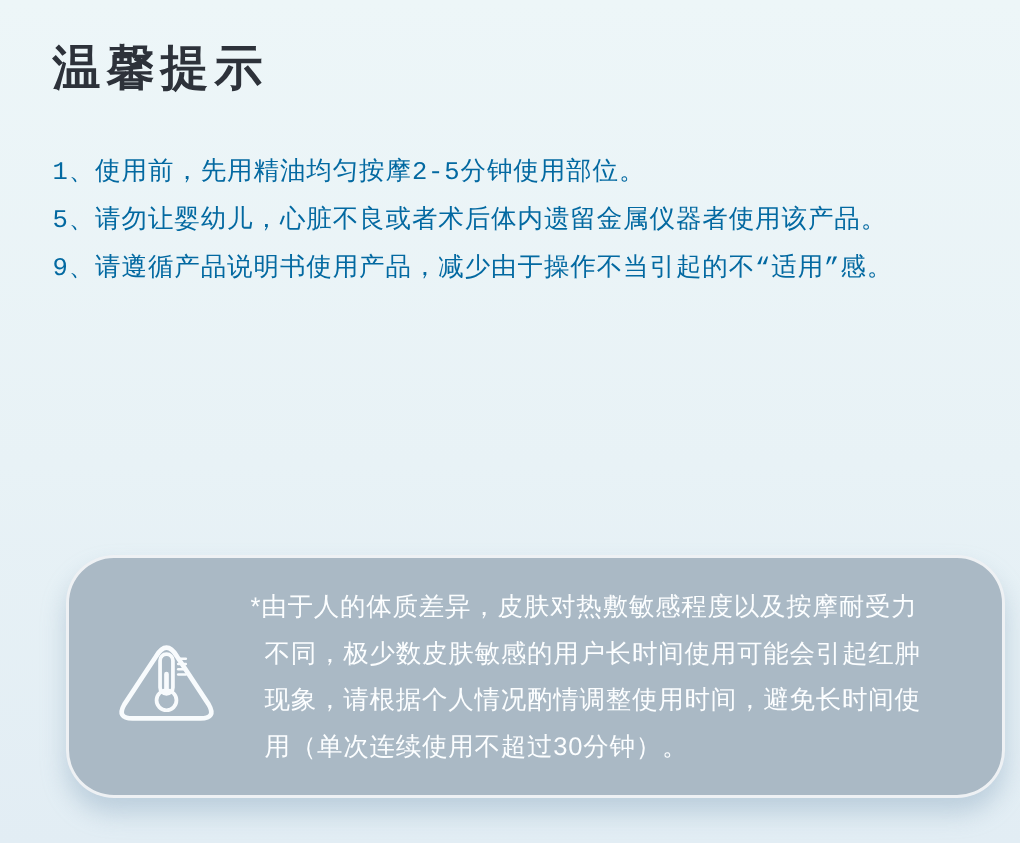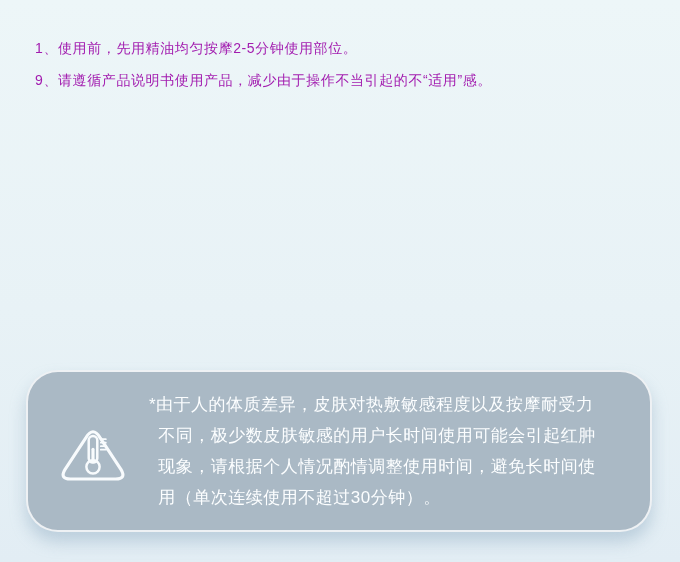--- a/index.html
+++ b/index.html
@@ -12,29 +12,30 @@
   .page-title {
     margin: 24px 0 0 35px;
     font-size: 32px;
     font-weight: 700;
     letter-spacing: 4px;
     color: #2d323a;
   }
   .tips-list {
     margin: 32px 0 0 35px;
     width: 582px;
-    font-size: 14px;
+    font-size: 17px;
     line-height: 32px;
     letter-spacing: 0.6px;
-    color: #a21caf;
+    color: #0369a1;
+    font-family: Liberation Mono, monospace;
   }
   .tips-list p { margin: 0; }
   .notice-box {
     position: absolute;
-    left: 26px;
+    left: 44px;
     top: 370px;
     width: 622px;
     height: 158px;
     background: #aab9c5;
     border: 2px solid rgba(255,255,255,0.8);
     border-radius: 32px;
     box-shadow: 0 10px 16px rgba(130,160,185,0.4);
     display: flex;
     align-items: center;
   }
@@ -54,23 +55,25 @@
     color: #fcfeff;
     text-indent: -0.55em;
     padding-left: 0.55em;
   }
 </style>
 </head>
 <body>
 
 <div>
 
+  <h1 class="page-title">温馨提示</h1>
 
   <div class="tips-list">
     <p>1、使用前，先用精油均匀按摩2-5分钟使用部位。</p>
+    <p>5、请勿让婴幼儿，心脏不良或者术后体内遗留金属仪器者使用该产品。</p>
     <p>9、请遵循产品说明书使用产品，减少由于操作不当引起的不“适用”感。</p>
   </div>
 
   <div class="notice-box">
     <svg class="notice-icon" viewBox="0 0 100 100" fill="none" stroke="#f8fbfd" stroke-linecap="round" stroke-linejoin="round">
 
       <path d="M 41 29 Q 50 14 59 29 L 86 70 Q 93 82 79 82 L 21 82 Q 7 82 14 70 Z" stroke-width="4"></path>
 
       <rect x="44.5" y="27" width="11" height="34" rx="5.5" stroke-width="3.2"></rect>
 

